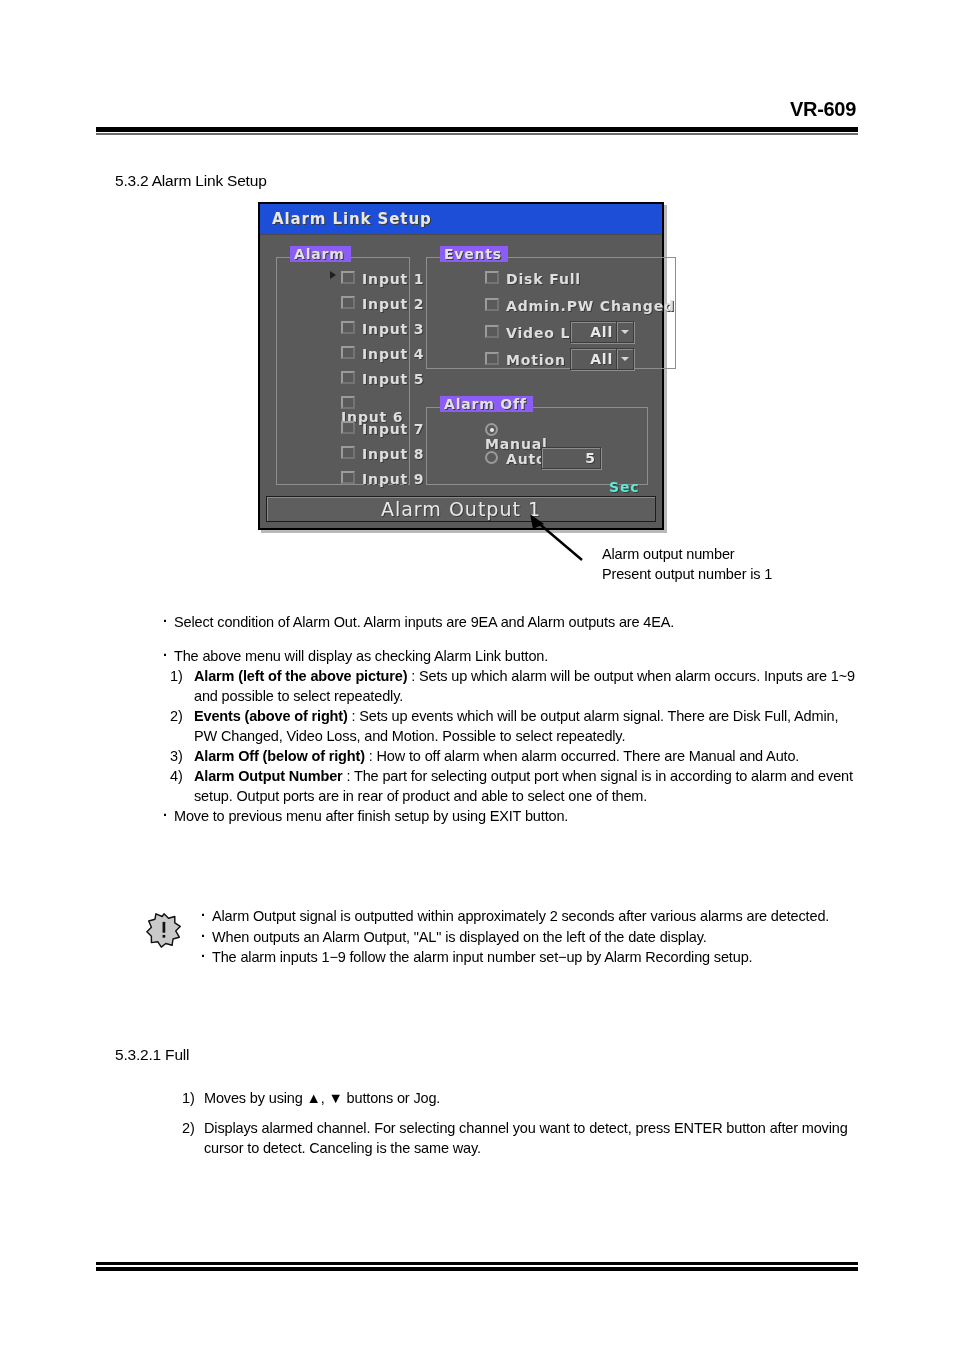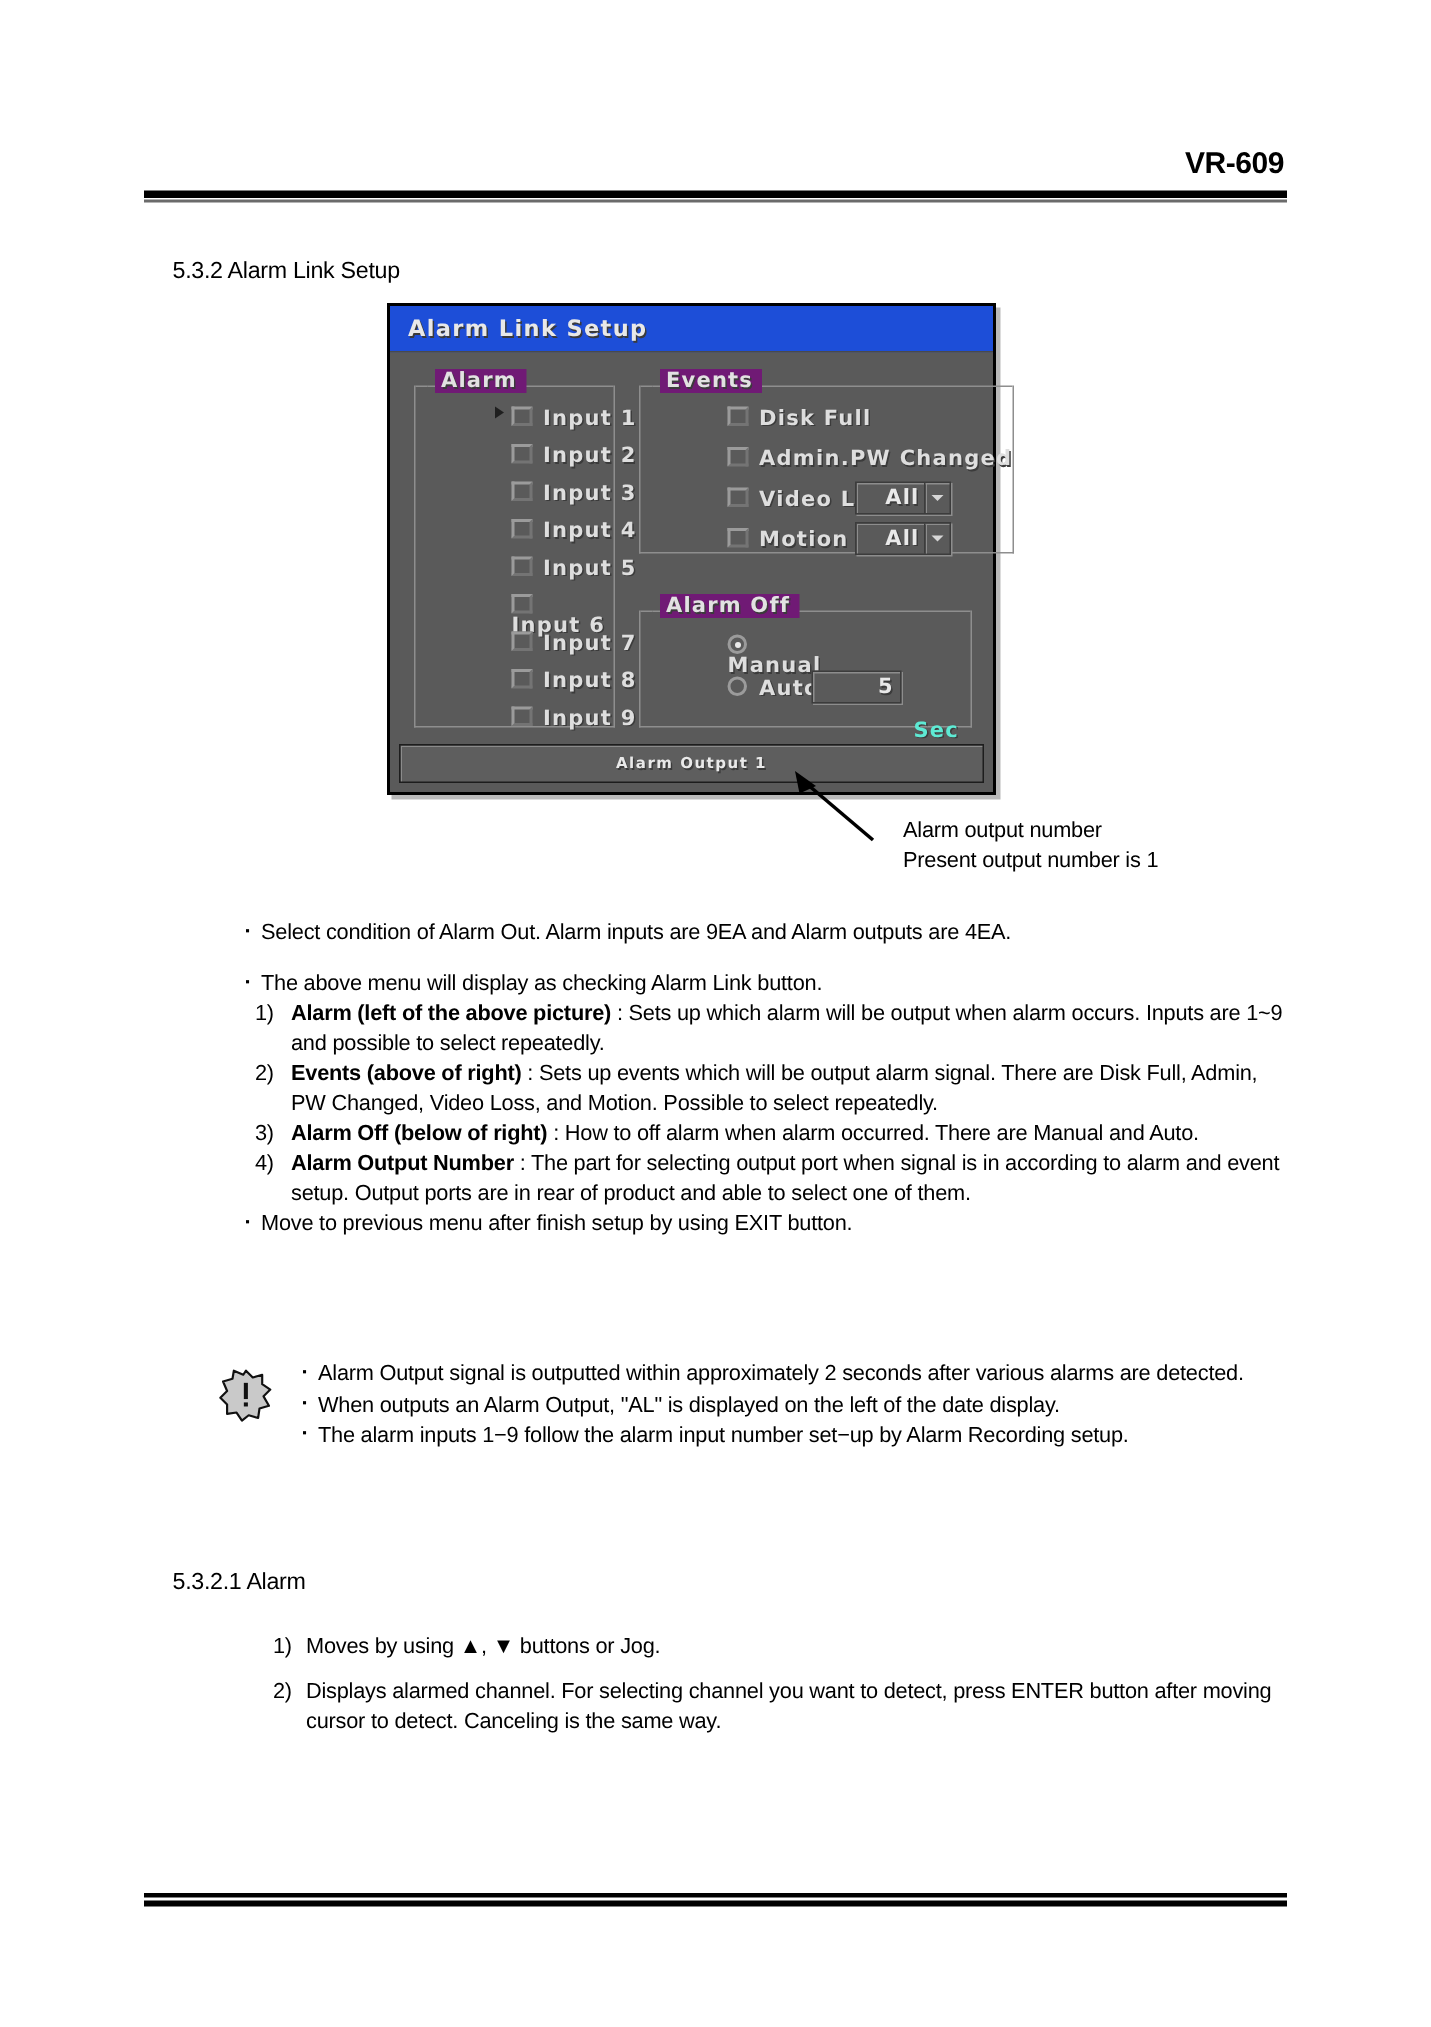--- a/index.html
+++ b/index.html
@@ -114,21 +114,21 @@
     display: flex;
     align-items: center;
   }
   .grp-top .seg-l { width: 8px; height: 1px; background: #8e8e8e; }
   .grp-top .seg-r { flex: 1; height: 1px; background: #8e8e8e; }
   .grp-legend {
     position: absolute;
     top: -11px;
     left: 13px;
     padding: 0 6px 0 4px;
-    background: #701a75;
+    background: #8b5cf6;
     color: #e2e2e2;
     font-size: 14px;
     font-weight: bold;
     letter-spacing: 0.8px;
     text-shadow: 1px 1px 0 #3b3b3b;
     white-space: nowrap;
   }
 
   #grp-alarm  { left: 16px;  top: 22px;  width: 134px; height: 228px; }
   #grp-events { left: 166px; top: 22px;  width: 250px; height: 112px; }
@@ -263,22 +263,22 @@
     background: #5e5e5e;
     border: 1px solid #1d1d1d;
     box-shadow: inset 1px 1px 0 #8b8b8b;
     box-sizing: border-box;
     display: flex;
     align-items: center;
     justify-content: center;
   }
   #alarm-output-text {
     color: #e9e9e9;
-    font-size: 10px;
-    font-weight: bold;
+    font-size: 19px;
+    font-weight: normal;
     letter-spacing: 1px;
     text-shadow: 1px 1px 0 #3b3b3b;
   }
 
   
   #callout-arrow {
     position: absolute;
     left: 520px;
     top: 512px;
     width: 70px;
@@ -587,21 +587,21 @@
     <rect x="18.4" y="11" width="3" height="12" fill="#111"></rect>
     <rect x="18.4" y="25.5" width="3" height="3" fill="#111"></rect>
   </svg>
   <div id="note-list">
     <div class="note-line">Alarm Output signal is outputted within approximately 2 seconds after various alarms are detected.</div>
     <div class="note-line">When outputs an Alarm Output, "AL" is displayed on the left of the date display.</div>
     <div class="note-line">The alarm inputs 1−9 follow the alarm input number set−up by Alarm Recording setup.</div>
   </div>
 </div>
 
-<div class="section-heading" id="heading-5321">5.3.2.1 Alarm</div>
+<div class="section-heading" id="heading-5321">5.3.2.1 Full</div>
 
 <div id="sub-items">
   <div class="sub-item">
     <span class="num">1)</span>
     <span>Moves by using ▲, ▼ buttons or Jog.</span>
   </div>
   <div class="sub-item">
     <span class="num">2)</span>
     <span>Displays alarmed channel. For selecting channel you want to detect, press ENTER button after moving cursor to detect. Canceling is the same way.</span>
   </div>

